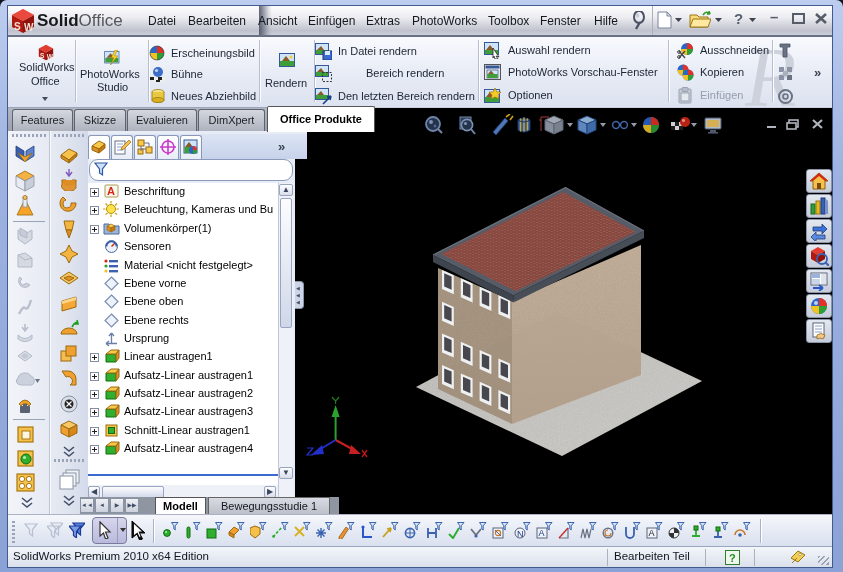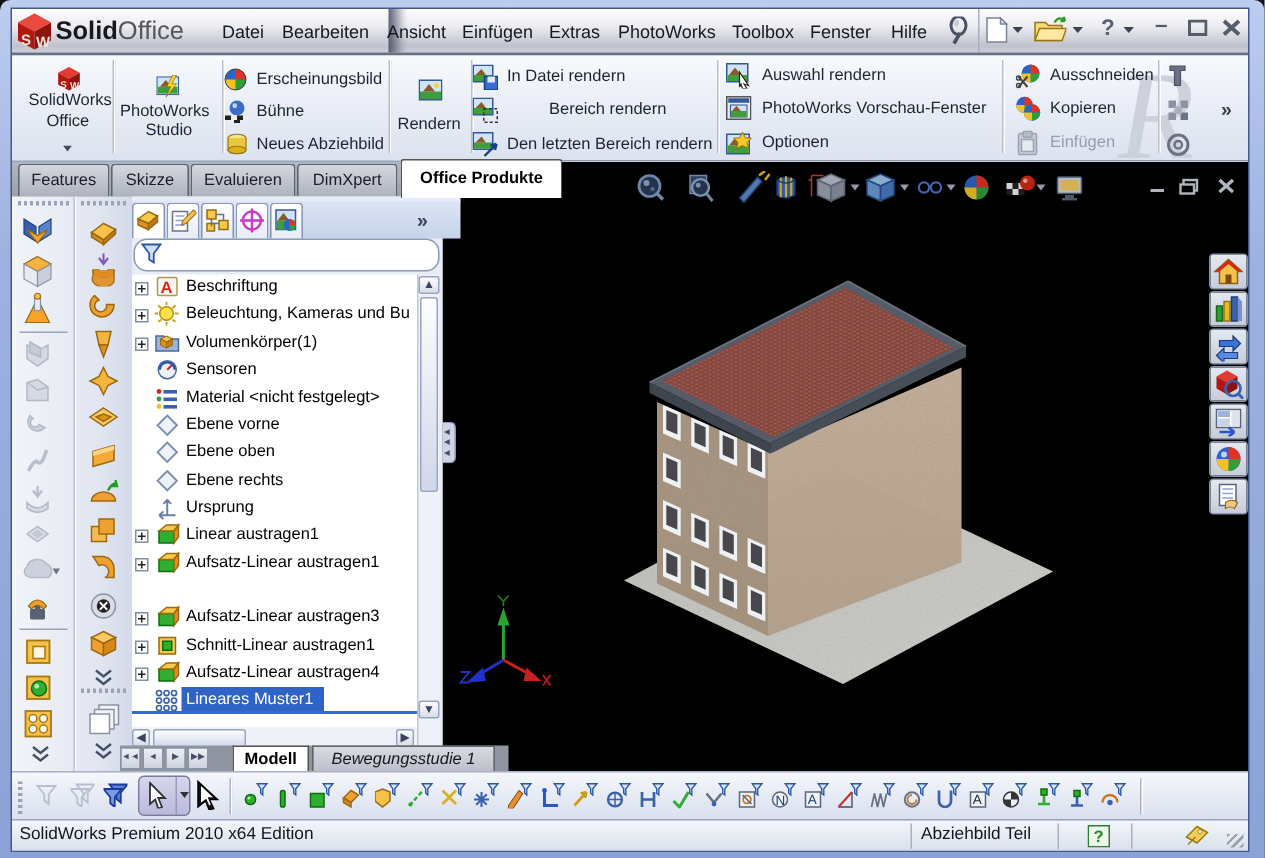--- a/index.html
+++ b/index.html
@@ -686,62 +686,54 @@
         </div>
       <div class="trow" style="top:184px">
           <div class="plus"></div>
         <svg class="ticon" viewBox="0 0 17 17">
             <polygon points="3,6 13,6 13,14 3,14" fill="#2fae2f" stroke="#0e6e0e"></polygon>
             <polygon points="3,6 8,2 16,2 13,6" fill="#f8c84a" stroke="#9a6a10"></polygon>
             <polygon points="13,6 16,2 16,10 13,14" fill="#e09020" stroke="#9a6a10"></polygon>
           </svg>
         <span class="txt">Aufsatz-Linear austragen1</span>
         </div>
-      <div class="trow" style="top:220px">
+      <div class="trow" style="top:202px">
           <div class="plus"></div>
         <svg class="ticon" viewBox="0 0 17 17">
             <polygon points="3,6 13,6 13,14 3,14" fill="#2fae2f" stroke="#0e6e0e"></polygon>
             <polygon points="3,6 8,2 16,2 13,6" fill="#f8c84a" stroke="#9a6a10"></polygon>
             <polygon points="13,6 16,2 16,10 13,14" fill="#e09020" stroke="#9a6a10"></polygon>
           </svg>
-        <span class="txt">Aufsatz-Linear austragen3</span>
-        </div>
-      <div class="trow" style="top:239px">
-          <div class="plus"></div>
-        <svg class="ticon" viewBox="0 0 17 17">
-            <rect x="3" y="3" width="11" height="11" fill="#f8c84a" stroke="#9a6a10"></rect>
-            <rect x="5.5" y="5.5" width="6" height="6" fill="#2fae2f" stroke="#0e6e0e"></rect>
-          </svg>
-        <span class="txt">Schnitt-Linear austragen1</span>
-        </div>
-      <div class="trow" style="top:257px">
+        <span class="txt">Aufsatz-Linear austragen2</span>
+        </div>
+      <div class="trow" style="top:220px">
           <div class="plus"></div>
         <svg class="ticon" viewBox="0 0 17 17">
             <polygon points="3,6 13,6 13,14 3,14" fill="#2fae2f" stroke="#0e6e0e"></polygon>
             <polygon points="3,6 8,2 16,2 13,6" fill="#f8c84a" stroke="#9a6a10"></polygon>
             <polygon points="13,6 16,2 16,10 13,14" fill="#e09020" stroke="#9a6a10"></polygon>
           </svg>
+        <span class="txt">Aufsatz-Linear austragen3</span>
+        </div>
+      <div class="trow" style="top:239px">
+          <div class="plus"></div>
+        <svg class="ticon" viewBox="0 0 17 17">
+            <rect x="3" y="3" width="11" height="11" fill="#f8c84a" stroke="#9a6a10"></rect>
+            <rect x="5.5" y="5.5" width="6" height="6" fill="#2fae2f" stroke="#0e6e0e"></rect>
+          </svg>
+        <span class="txt">Schnitt-Linear austragen1</span>
+        </div>
+      <div class="trow" style="top:257px">
+          <div class="plus"></div>
+        <svg class="ticon" viewBox="0 0 17 17">
+            <polygon points="3,6 13,6 13,14 3,14" fill="#2fae2f" stroke="#0e6e0e"></polygon>
+            <polygon points="3,6 8,2 16,2 13,6" fill="#f8c84a" stroke="#9a6a10"></polygon>
+            <polygon points="13,6 16,2 16,10 13,14" fill="#e09020" stroke="#9a6a10"></polygon>
+          </svg>
         <span class="txt">Aufsatz-Linear austragen4</span>
-        </div>
-      <div class="trow" style="top:275px">
-        <svg class="ticon" viewBox="0 0 17 17">
-            <g fill="none" stroke="#3a62b0" stroke-width="1.1">
-              <circle cx="3" cy="4" r="1.7"></circle>
-              <circle cx="8" cy="4" r="1.7"></circle>
-              <circle cx="13" cy="4" r="1.7"></circle>
-              <circle cx="3" cy="9" r="1.7"></circle>
-              <circle cx="8" cy="9" r="1.7"></circle>
-              <circle cx="13" cy="9" r="1.7"></circle>
-              <circle cx="3" cy="14" r="1.7"></circle>
-              <circle cx="8" cy="14" r="1.7"></circle>
-              <circle cx="13" cy="14" r="1.7"></circle>
-            </g>
-          </svg>
-        <div class="abs" style="left:33px;top:0px;width:95px;height:17px;background:#2f63c5;"></div>
-        <span class="txt" style="color:#fff;z-index:2;">Lineares Muster1</span>
         </div>
       <div class="abs" style="left:0;top:291px;width:204px;height:2px;background:#3a6ad0;"></div>
     </div>
     <div id="vsb">
       <div class="sbarrow" style="left:0px;top:1px;">▲</div>
       <div class="sbthumb" style="left:1px;top:15px;width:12px;height:130px;"></div>
       <div class="sbarrow" style="left:0px;top:284px;">▼</div>
     </div>
     <div id="hsb">
       <div class="sbarrow" style="left:0px;top:1px;width:12px;">◀</div>
@@ -797,21 +789,21 @@
           <path d="M8,14 q4,-3 8,0 l-2,4 q-3,-2 -6,0 Z" fill="#f2c88a" stroke="#9a6a10" stroke-width=".8"></path>
         </svg></div>
   </div>
   <div id="modtabs">
     <div class="abs" style="left:0px;top:0px;width:259px;height:17px;background:#8f95a1;"></div>
     <div class="mnav" style="left:0px">◄◄</div>
     <div class="mnav" style="left:15px">◄</div>
     <div class="mnav" style="left:30px">▶</div>
     <div class="mnav" style="left:45px">▶▶</div>
     <div class="mtab" style="left:75px;width:51px;background:#fff;border:1px solid #555;border-bottom:none;font-weight:bold;color:#000;line-height:16px;">Modell</div>
-    <div class="mtab" style="left:128px;width:122px;background:linear-gradient(180deg,#d8dbe2,#bcc0ca);border:1px solid #666;border-bottom:none;color:#15181e;line-height:16px;font-style:italic;">Bewegungsstudie 1</div>
+    <div class="mtab" style="left:128px;width:122px;background:linear-gradient(180deg,#d8dbe2,#bcc0ca);border:1px solid #666;border-bottom:none;color:#15181e;line-height:16px;">Bewegungsstudie 1</div>
   </div>
   <div id="btoolbar">
     <div class="abs" style="left:4px;top:6px;width:3px;height:22px;background:repeating-linear-gradient(180deg,#9aa4b8 0 2px,transparent 2px 4px);"></div>
     <svg class="abs" style="left:15px;top:7px" width="16" height="16" viewBox="0 0 16 16">
         <path d="M2,2 L14,2 L9.5,7.5 L9.5,14 L6.5,11.5 L6.5,7.5 Z" fill="none" stroke="#b8bfd0" stroke-width="1.2"></path>
       </svg>
     <svg class="abs" style="left:39px;top:7px" width="16" height="16" viewBox="0 0 16 16">
         <g transform="translate(2,-1)">
           <path d="M2,2 L14,2 L9.5,7.5 L9.5,14 L6.5,11.5 L6.5,7.5 Z" fill="none" stroke="#b8bfd0" stroke-width="1.2"></path>
         </g>
@@ -965,21 +957,21 @@
     <svg class="abs" style="left:726px;top:7px" width="17" height="17" viewBox="0 0 17 17">
         <path d="M1,13 a5,5 0 0 1 10,0" fill="none" stroke="#c87828" stroke-width="1.6"></path>
         <circle cx="6" cy="13" r="1.8" fill="#3a62b0"></circle>
         <path d="M9.5,0.5 L16,0.5 L13.2,3.8 L13.2,8 L11.8,6.8 L11.8,3.8 Z" fill="#d8e6f8" stroke="#2a56a8" stroke-width="0.9"></path>
       </svg>
     <div class="abs" style="left:752px;top:4px;width:1px;height:24px;background:#aab2c4;border-right:1px solid #fff;"></div>
   </div>
   <div id="statusbar">
     <div class="abs" style="left:5px;top:3px;">SolidWorks Premium 2010 x64 Edition</div>
     <div class="abs" style="left:599px;top:2px;width:1px;height:17px;background:#aab2c2;"></div>
-    <div class="abs" style="left:606px;top:3px;">Abziehbild Teil</div>
+    <div class="abs" style="left:606px;top:3px;">Bearbeiten Teil</div>
     <div class="abs" style="left:697px;top:2px;width:1px;height:17px;background:#aab2c2;"></div>
     <svg class="abs" style="left:717px;top:3px" width="15" height="15" viewBox="0 0 15 15">
         <rect x=".5" y=".5" width="14" height="14" fill="#eef6ee" stroke="#2e7e2e"></rect>
         <text x="4" y="11.5" font-size="11" font-weight="bold" fill="#1e8e1e" font-family="Liberation Sans">?</text>
       </svg>
     <div class="abs" style="left:746px;top:2px;width:1px;height:17px;background:#aab2c2;"></div>
     <svg class="abs" style="left:781px;top:3px" width="18" height="15" viewBox="0 0 18 15">
         <polygon points="2,8 9,1 16,5 9,12" fill="#f2ce58" stroke="#9a7a10"></polygon>
         <circle cx="11" cy="4.5" r="1.3" fill="#fff" stroke="#9a7a10" stroke-width=".6"></circle>
         <line x1="3" y1="13" x2="8" y2="8" stroke="#9a7a10"></line>

